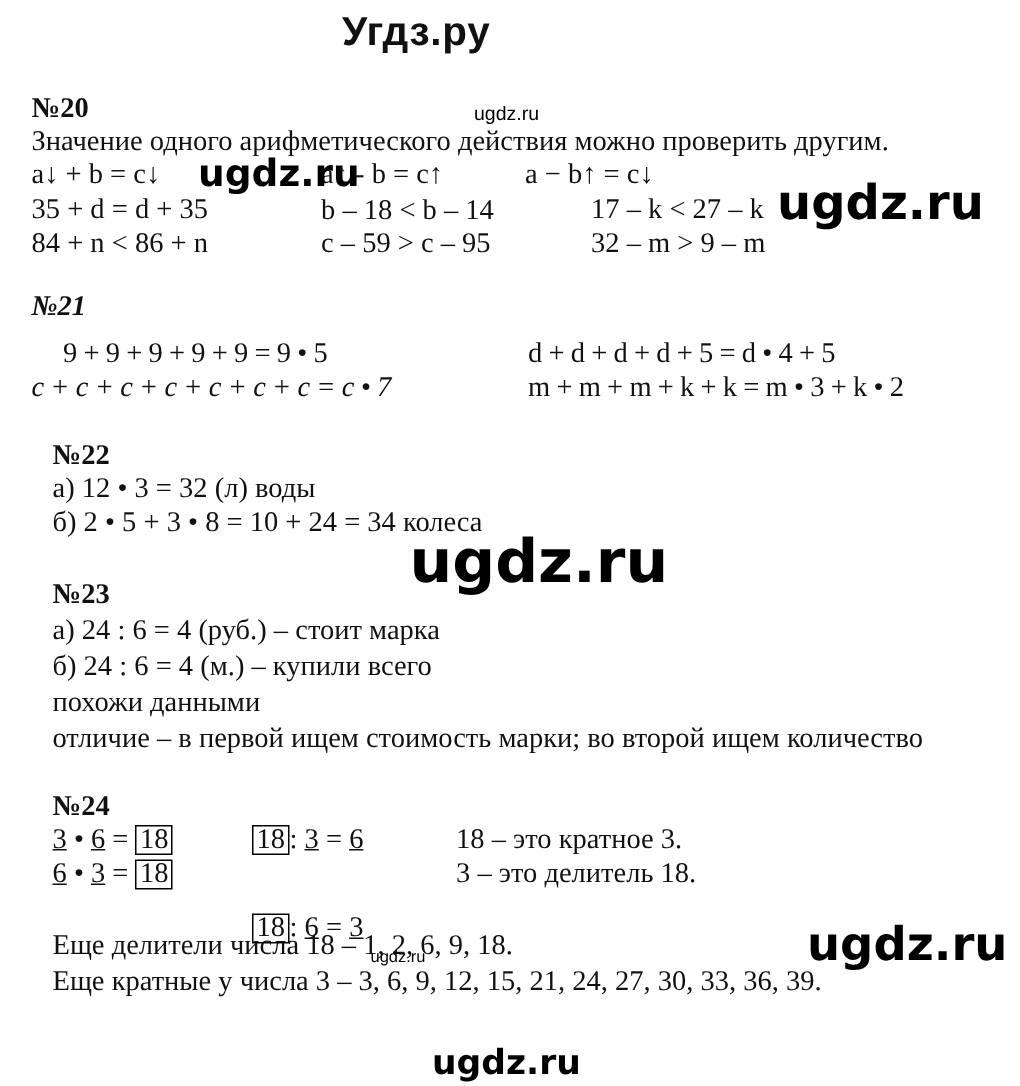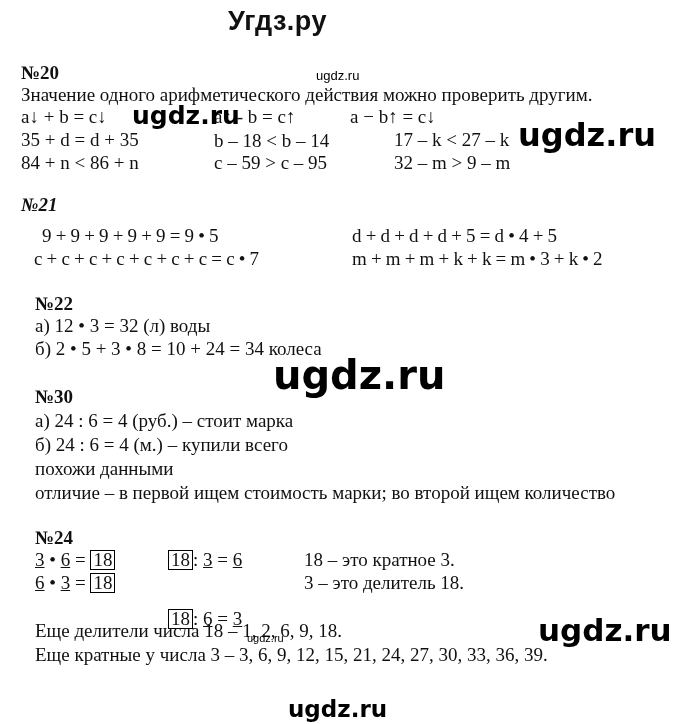--- a/index.html
+++ b/index.html
@@ -36,33 +36,33 @@
 
   <div class="abs serif" style="left:21px;top:152px;">84 + n &lt; 86 + n</div>
   <div class="abs serif" style="left:214px;top:152px;">c – 59 &gt; c – 95</div>
   <div class="abs serif" style="left:394px;top:152px;">32 – m &gt; 9 – m</div>
 </section>
 
 <section>
   <div class="abs serif num" style="left:21px;top:194px;font-style:italic;">№21</div>
   <div class="abs serif" style="left:21px;top:225px;letter-spacing:-0.3px;margin-left:21px;">9 + 9 + 9 + 9 + 9 = 9 • 5</div>
   <div class="abs serif" style="left:352px;top:225px;letter-spacing:-0.3px;">d + d + d + d + 5 = d • 4 + 5</div>
-  <div class="abs serif" style="left:34px;top:248px;letter-spacing:-0.3px;">c + c + c + c + c + c + c = c • 7</div>
+  <div class="abs serif" style="left:21px;top:248px;letter-spacing:-0.3px;font-style:italic;">c + c + c + c + c + c + c = c • 7</div>
   <div class="abs serif" style="left:352px;top:248px;letter-spacing:-0.3px;">m + m + m + k + k = m • 3 + k • 2</div>
 </section>
 
 <section>
   <div class="abs serif num" style="left:35px;top:293px;">№22</div>
   <div class="abs serif" style="left:35px;top:315px;">а) 12 • 3 = 32 (л) воды</div>
   <div class="abs serif" style="left:35px;top:338px;">б) 2 • 5 + 3 • 8 = 10 + 24 = 34 колеса</div>
   <div class="abs wm-big" style="left:273px;top:352px;font-size:40px;">ugdz.ru</div>
 </section>
 
 <section>
-  <div class="abs serif num" style="left:35px;top:386px;">№30</div>
+  <div class="abs serif num" style="left:35px;top:386px;">№23</div>
   <div class="abs serif" style="left:35px;top:410px;">а) 24 : 6 = 4 (руб.) – стоит марка</div>
   <div class="abs serif" style="left:35px;top:434px;">б) 24 : 6 = 4 (м.) – купили всего</div>
   <div class="abs serif" style="left:35px;top:458px;">похожи данными</div>
   <div class="abs serif" style="left:35px;top:482px;">отличие – в первой ищем стоимость марки; во второй ищем количество</div>
 </section>
 
 <section>
   <div class="abs serif num" style="left:35px;top:527px;">№24</div>
 
   <div class="abs serif" style="left:35px;top:549px;">

